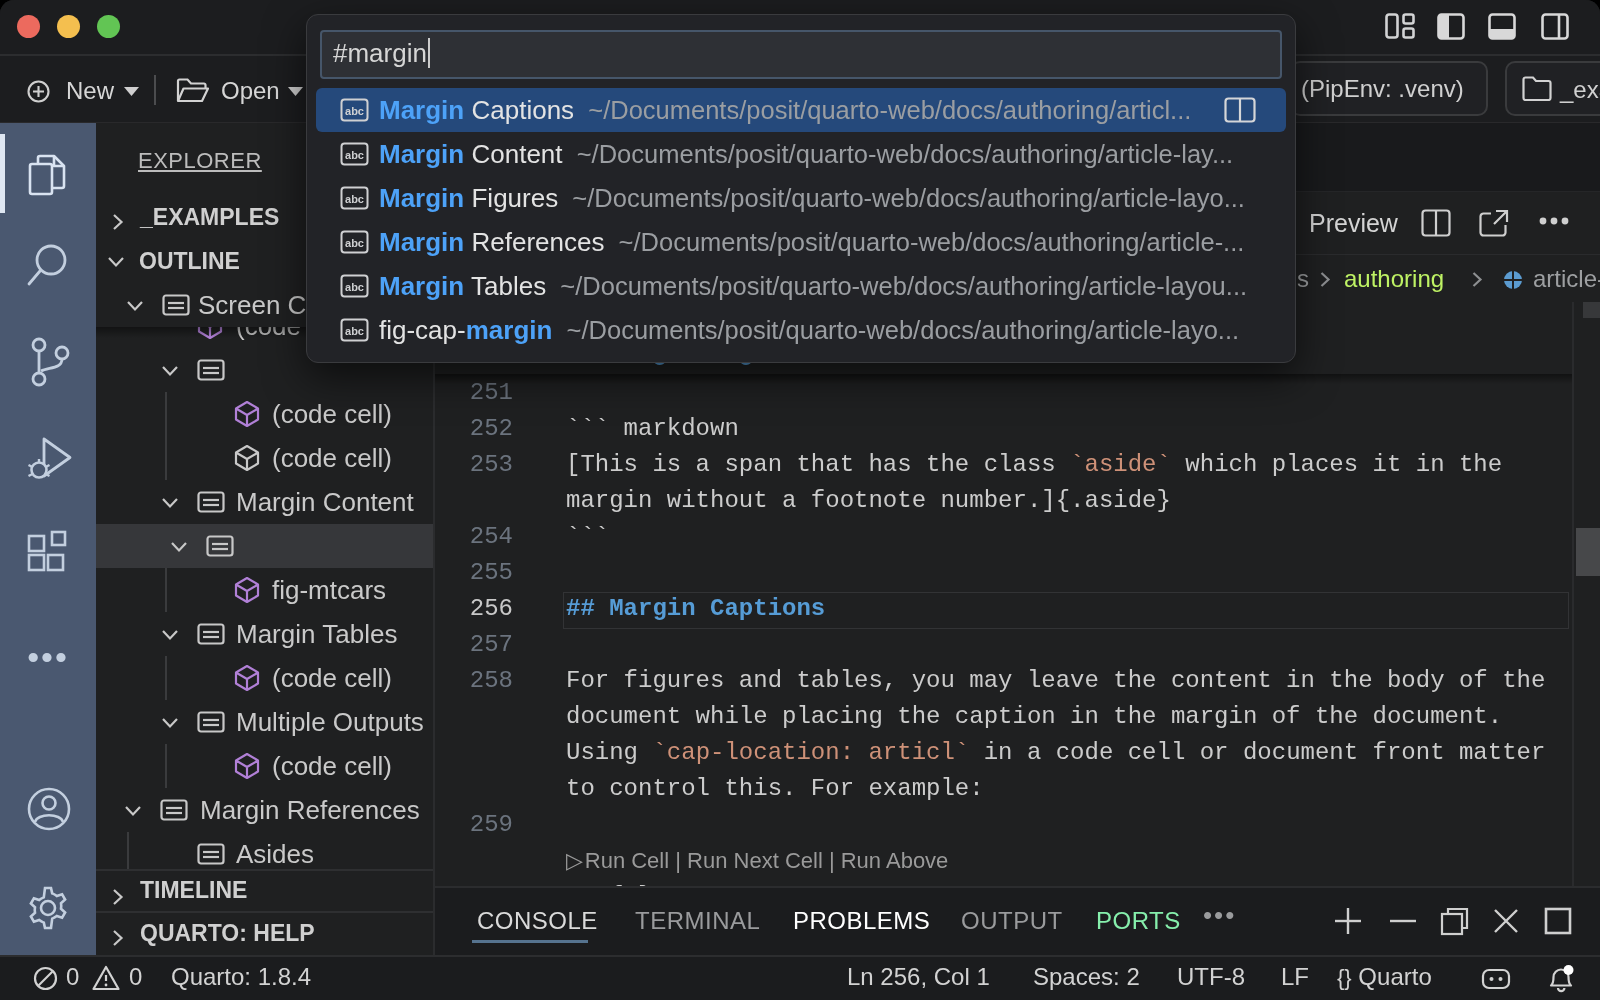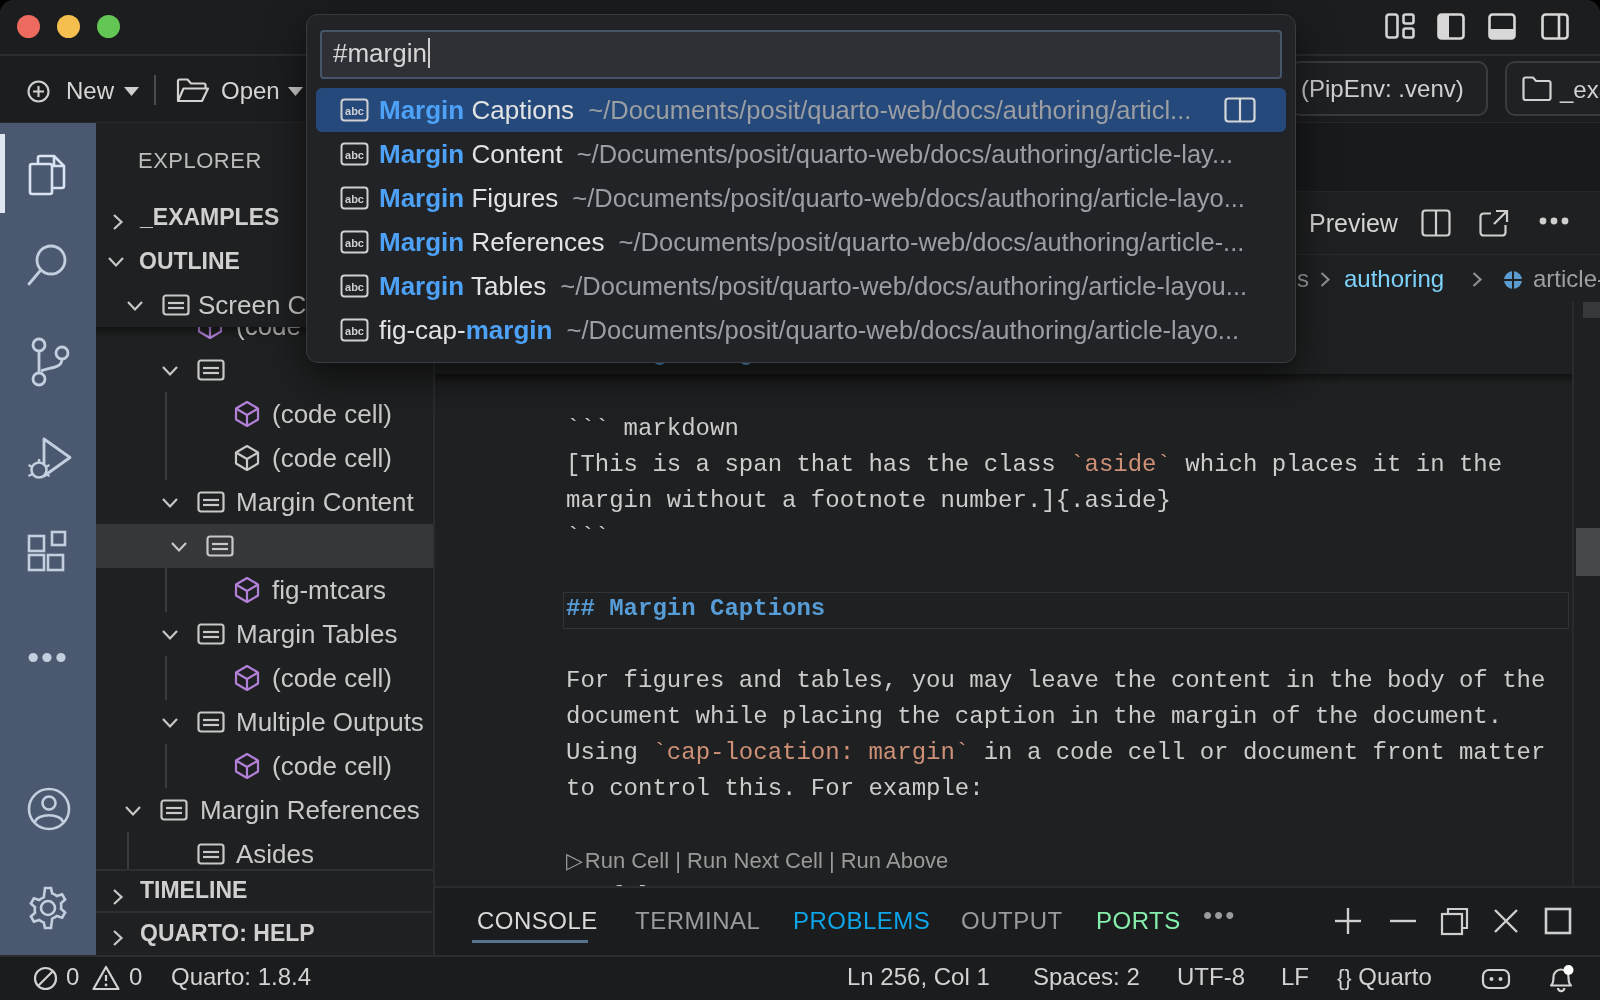--- a/index.html
+++ b/index.html
@@ -108,21 +108,21 @@
 </svg>
 <svg class="abs" style="left:24px;top:884px" width="48" height="48" viewBox="0 0 48 48">
  <g stroke="#c3cfdf" stroke-width="2.6" fill="none">
  <circle cx="24" cy="24" r="7"></circle>
  <path d="M21 4 h6 l1.2 5.4 a15.5 15.5 0 0 1 4.6 2.6 l5.3-1.7 3 5.2 -4.1 3.7 a15.5 15.5 0 0 1 0 5.6 l4.1 3.7 -3 5.2 -5.3 -1.7 a15.5 15.5 0 0 1 -4.6 2.6 L27 44 h-6 l-1.2 -5.4 a15.5 15.5 0 0 1 -4.6 -2.6 l-5.3 1.7 -3 -5.2 4.1 -3.7 a15.5 15.5 0 0 1 0 -5.6 L6.9 19.5 l3 -5.2 5.3 1.7 a15.5 15.5 0 0 1 4.6 -2.6 z"></path>
  </g>
 </svg>
 
 <div class="abs" style="left:96px;top:123px;width:337px;height:832px;background:#1f2021;"></div>
 <div class="abs" style="left:433px;top:123px;width:2px;height:832px;background:#2b2c2e;"></div>
-<div class="abs" style="left:138px;top:148px;font-size:22px;color:#bcbcbc;letter-spacing:0.5px;">EXPLORER</div>
+<div class="abs" style="left:138px;top:148px;font-size:22px;color:#bcbcbc;letter-spacing:0.5px;text-decoration:underline;">EXPLORER</div>
 
 <div class="abs" style="left:96px;top:523.5px;width:337px;height:44px;background:#36373a;"></div>
 <div class="abs" style="left:165px;top:391.5px;width:1.5px;height:88px;background:#3a3b3d;"></div>
 <div class="abs" style="left:165px;top:567.5px;width:1.5px;height:44px;background:#3a3b3d;"></div>
 <div class="abs" style="left:165px;top:655.5px;width:1.5px;height:44px;background:#3a3b3d;"></div>
 <div class="abs" style="left:165px;top:743.5px;width:1.5px;height:44px;background:#3a3b3d;"></div>
 <div class="abs" style="left:127px;top:831.5px;width:1.5px;height:39px;background:#3a3b3d;"></div>
 <svg class="abs" style="left:197px;top:311.5px" width="26" height="28" viewBox="0 0 26 28">
       <path d="M13 2 L24 8.5 V19.5 L13 26 L2 19.5 V8.5 Z M2 8.5 L13 15 L24 8.5 M13 15 V26" fill="none" stroke="#b180d7" stroke-width="2.2" stroke-linejoin="round"></path>
     </svg>
@@ -250,60 +250,61 @@
       <circle cx="5" cy="5" r="3.4" fill="#cfcfcf"></circle>
       <circle cx="16" cy="5" r="3.4" fill="#cfcfcf"></circle>
       <circle cx="27" cy="5" r="3.4" fill="#cfcfcf"></circle>
     </svg>
 
 <div class="abs" style="left:435px;top:256px;width:1165px;height:46px;background:#1f2021;"></div>
 <div class="abs" style="left:1297px;top:256px;height:46px;line-height:46px;font-size:24px;color:#9d9fa1;white-space:nowrap;">s</div>
 <svg class="abs" style="left:1319px;top:271px" width="12" height="17" viewBox="0 0 12 17">
       <path d="M2.5 2 L9.5 8.5 L2.5 15" fill="none" stroke="#8d8f91" stroke-width="2.2"></path>
     </svg>
-<div class="abs" style="left:1344px;top:256px;height:46px;line-height:46px;font-size:24px;color:#7dd3fc;white-space:nowrap;">authoring</div>
+<div class="abs" style="left:1344px;top:256px;height:46px;line-height:46px;font-size:24px;color:#bef264;white-space:nowrap;">authoring</div>
 <svg class="abs" style="left:1471px;top:271px" width="12" height="17" viewBox="0 0 12 17">
       <path d="M2.5 2 L9.5 8.5 L2.5 15" fill="none" stroke="#8d8f91" stroke-width="2.2"></path>
     </svg>
 <svg class="abs" style="left:1503px;top:270px" width="20" height="20" viewBox="0 0 20 20">
  <circle cx="10" cy="10" r="9" fill="#5b9bd0"></circle>
  <line x1="10" y1="1" x2="10" y2="19" stroke="#1f2021" stroke-width="2"></line>
  <line x1="1" y1="10" x2="19" y2="10" stroke="#1f2021" stroke-width="2"></line>
 </svg>
 <div class="abs" style="left:1533px;top:256px;height:46px;line-height:46px;font-size:24px;color:#9d9fa1;white-space:nowrap;">article-layout</div>
 
 <div class="abs" style="left:435px;top:302px;width:1165px;height:584px;background:#1f2021;overflow:hidden;">
   <div class="abs mono" style="left:0;top:0;width:1165px;height:584px;font-size:24px;">
 
     <div class="abs" style="left:128px;top:290px;width:1006px;height:37px;border:1.5px solid #323335;"></div>
 
+    <div class="abs" style="left:0;top:73px;width:78px;text-align:right;color:#6b737e;line-height:36px;">251<br>252<br>253<br><br>254<br>255<br><span style="color:#c8c8c8">256</span><br>257<br>258<br><br><br><br>259</div>
     <div class="abs" style="left:0;top:577px;width:78px;text-align:right;color:#6b737e;line-height:36px;">260</div>
 
     <div class="abs" style="left:131px;top:289px;line-height:36px;white-space:pre;color:#569cd6;font-weight:bold;">## Margin Captions</div>
     <div class="abs" style="left:131px;top:109px;line-height:36px;white-space:pre;color:#cccccc;">``` markdown<br>[This is a span that has the class <span style="color:#ce9178">`aside`</span> which places it in the<br>margin without a footnote number.]{.aside}<br>```</div>
-    <div class="abs" style="left:131px;top:361px;line-height:36px;white-space:pre;color:#cccccc;">For figures and tables, you may leave the content in the body of the<br>document while placing the caption in the margin of the document.<br>Using <span style="color:#ce9178">`cap-location: margin`</span> in a code cell or document front matter<br>to control this. For example:</div>
+    <div class="abs" style="left:131px;top:361px;line-height:36px;white-space:pre;color:#cccccc;">For figures and tables, you may leave the content in the body of the<br>document while placing the caption in the margin of the document.<br>Using <span style="color:#ce9178">`cap-location: articl`</span> in a code cell or document front matter<br>to control this. For example:</div>
     <div class="abs" style="left:131px;top:541px;font-family:'Liberation Sans',sans-serif;font-size:22px;line-height:36px;color:#9a9a9a;">▷ Run Cell | Run Next Cell | Run Above</div>
     <div class="abs" style="left:131px;top:577px;line-height:36px;white-space:pre;color:#cccccc;">```{r}</div>
 
     <div class="abs" style="left:0;top:0;width:1137px;height:72px;background:#1f2021;"></div>
     <div class="abs" style="left:0;top:34px;width:78px;text-align:right;color:#6b737e;line-height:36px;">250</div>
     <div class="abs" style="left:131px;top:34px;line-height:36px;white-space:pre;color:#569cd6;font-weight:bold;">## Margin Figures</div>
     <div class="abs" style="left:0;top:72px;width:1137px;height:10px;background:linear-gradient(rgba(0,0,0,0.45),rgba(0,0,0,0));"></div>
 
     <div class="abs" style="left:1137px;top:0;width:1.5px;height:584px;background:#2a2b2d;"></div>
     <div class="abs" style="left:1148px;top:0;width:17px;height:16px;background:#37383a;"></div>
     <div class="abs" style="left:1141px;top:226px;width:24px;height:48px;background:#47484a;"></div>
   </div>
 </div>
 
 <div class="abs" style="left:435px;top:886px;width:1165px;height:69px;background:#1b1c1e;border-top:2px solid #2b2c2e;"></div>
 <div class="abs" style="left:477px;top:898px;height:46px;line-height:46px;font-size:24px;color:#dadada;letter-spacing:0.5px;">CONSOLE</div>
 <div class="abs" style="left:472px;top:940px;width:116px;height:3px;background:#56738f;"></div>
 <div class="abs" style="left:635px;top:898px;height:46px;line-height:46px;font-size:24px;color:#9a9b9d;letter-spacing:0.5px;">TERMINAL</div>
-<div class="abs" style="left:793px;top:898px;height:46px;line-height:46px;font-size:24px;color:#0ea5e9;letter-spacing:0.5px;">PROBLEMS</div>
+<div class="abs" style="left:793px;top:898px;height:46px;line-height:46px;font-size:24px;color:#ffffff;letter-spacing:0.5px;">PROBLEMS</div>
 <div class="abs" style="left:961px;top:898px;height:46px;line-height:46px;font-size:24px;color:#9a9b9d;letter-spacing:0.5px;">OUTPUT</div>
 <div class="abs" style="left:1096px;top:898px;height:46px;line-height:46px;font-size:24px;color:#86efac;letter-spacing:0.5px;">PORTS</div>
 <div class="abs" style="left:1203px;top:892px;height:46px;line-height:46px;font-size:26px;color:#9a9b9d;letter-spacing:2px;">•••</div>
 <svg class="abs" style="left:1333px;top:906px" width="30" height="30" viewBox="0 0 30 30">
       <line x1="15" y1="2" x2="15" y2="28" stroke="#cfcfcf" stroke-width="2.4"></line>
       <line x1="2" y1="15" x2="28" y2="15" stroke="#cfcfcf" stroke-width="2.4"></line>
     </svg>
 <svg class="abs" style="left:1388px;top:906px" width="30" height="30" viewBox="0 0 30 30">
       <line x1="2" y1="15" x2="28" y2="15" stroke="#cfcfcf" stroke-width="2.4"></line>
     </svg>

